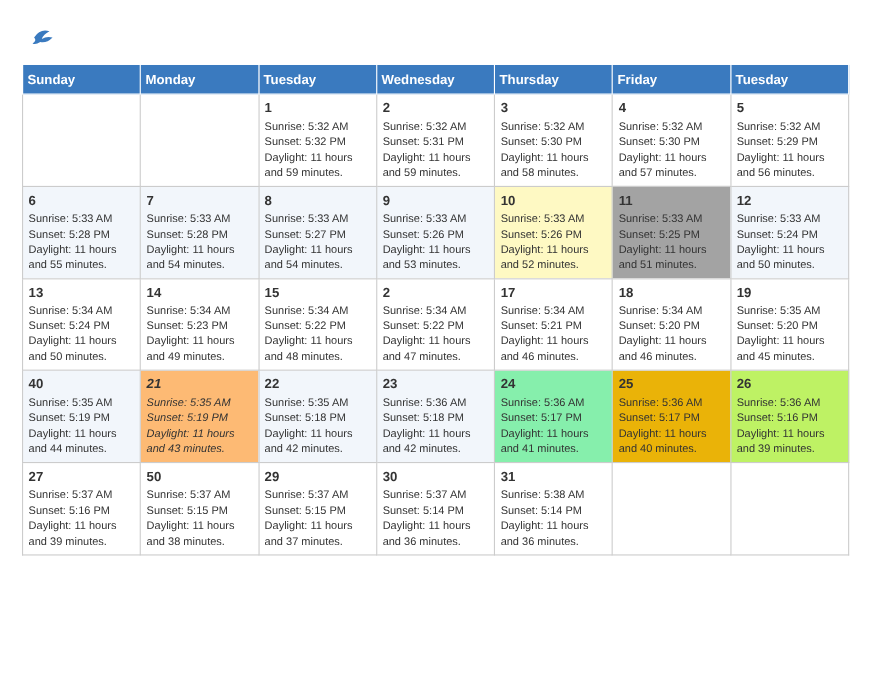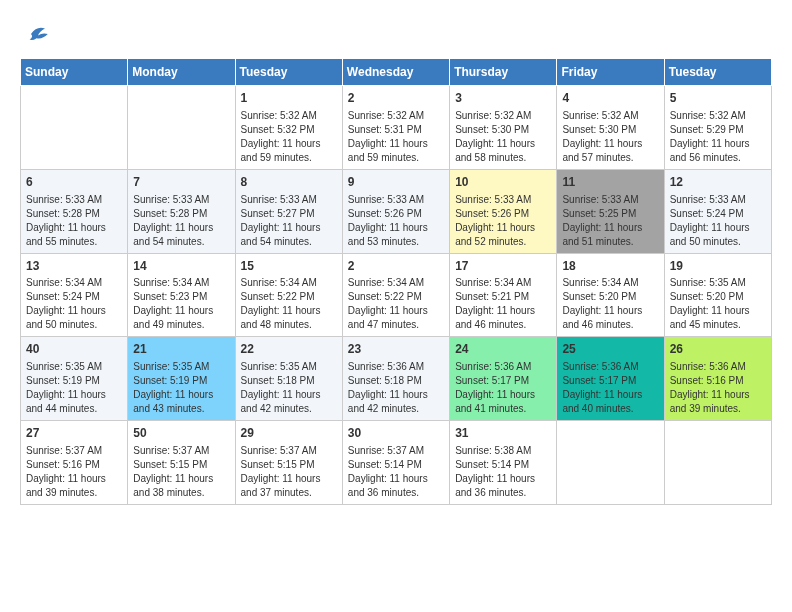--- a/index.html
+++ b/index.html
@@ -242,21 +242,21 @@
 Daylight: 11 hours and 45 minutes.</div>
         </td>
       </tr>
       <tr>
         <td style="background-color: rgb(242, 246, 251);">
           <span class="day-number">40</span>
           <div class="day-info" style="white-space: pre-line;">Sunrise: 5:35 AM
 Sunset: 5:19 PM
 Daylight: 11 hours and 44 minutes.</div>
         </td>
-        <td style="background-color: #7dd3fc;">
+        <td style="background-color: #fdba74; font-style: italic;">
           <span class="day-number">21</span>
           <div class="day-info" style="white-space: pre-line;">Sunrise: 5:35 AM
 Sunset: 5:19 PM
 Daylight: 11 hours and 43 minutes.</div>
         </td>
         <td style="background-color: rgb(242, 246, 251);">
           <span class="day-number">22</span>
           <div class="day-info" style="white-space: pre-line;">Sunrise: 5:35 AM
 Sunset: 5:18 PM
 Daylight: 11 hours and 42 minutes.</div>
@@ -266,21 +266,21 @@
           <div class="day-info" style="white-space: pre-line;">Sunrise: 5:36 AM
 Sunset: 5:18 PM
 Daylight: 11 hours and 42 minutes.</div>
         </td>
         <td style="background-color: #86efac;">
           <span class="day-number">24</span>
           <div class="day-info" style="white-space: pre-line;">Sunrise: 5:36 AM
 Sunset: 5:17 PM
 Daylight: 11 hours and 41 minutes.</div>
         </td>
-        <td style="background-color: #14b8a6;">
+        <td style="background-color: #eab308;">
           <span class="day-number">25</span>
           <div class="day-info" style="white-space: pre-line;">Sunrise: 5:36 AM
 Sunset: 5:17 PM
 Daylight: 11 hours and 40 minutes.</div>
         </td>
         <td style="background-color: #bef264;">
           <span class="day-number">26</span>
           <div class="day-info" style="white-space: pre-line;">Sunrise: 5:36 AM
 Sunset: 5:16 PM
 Daylight: 11 hours and 39 minutes.</div>

